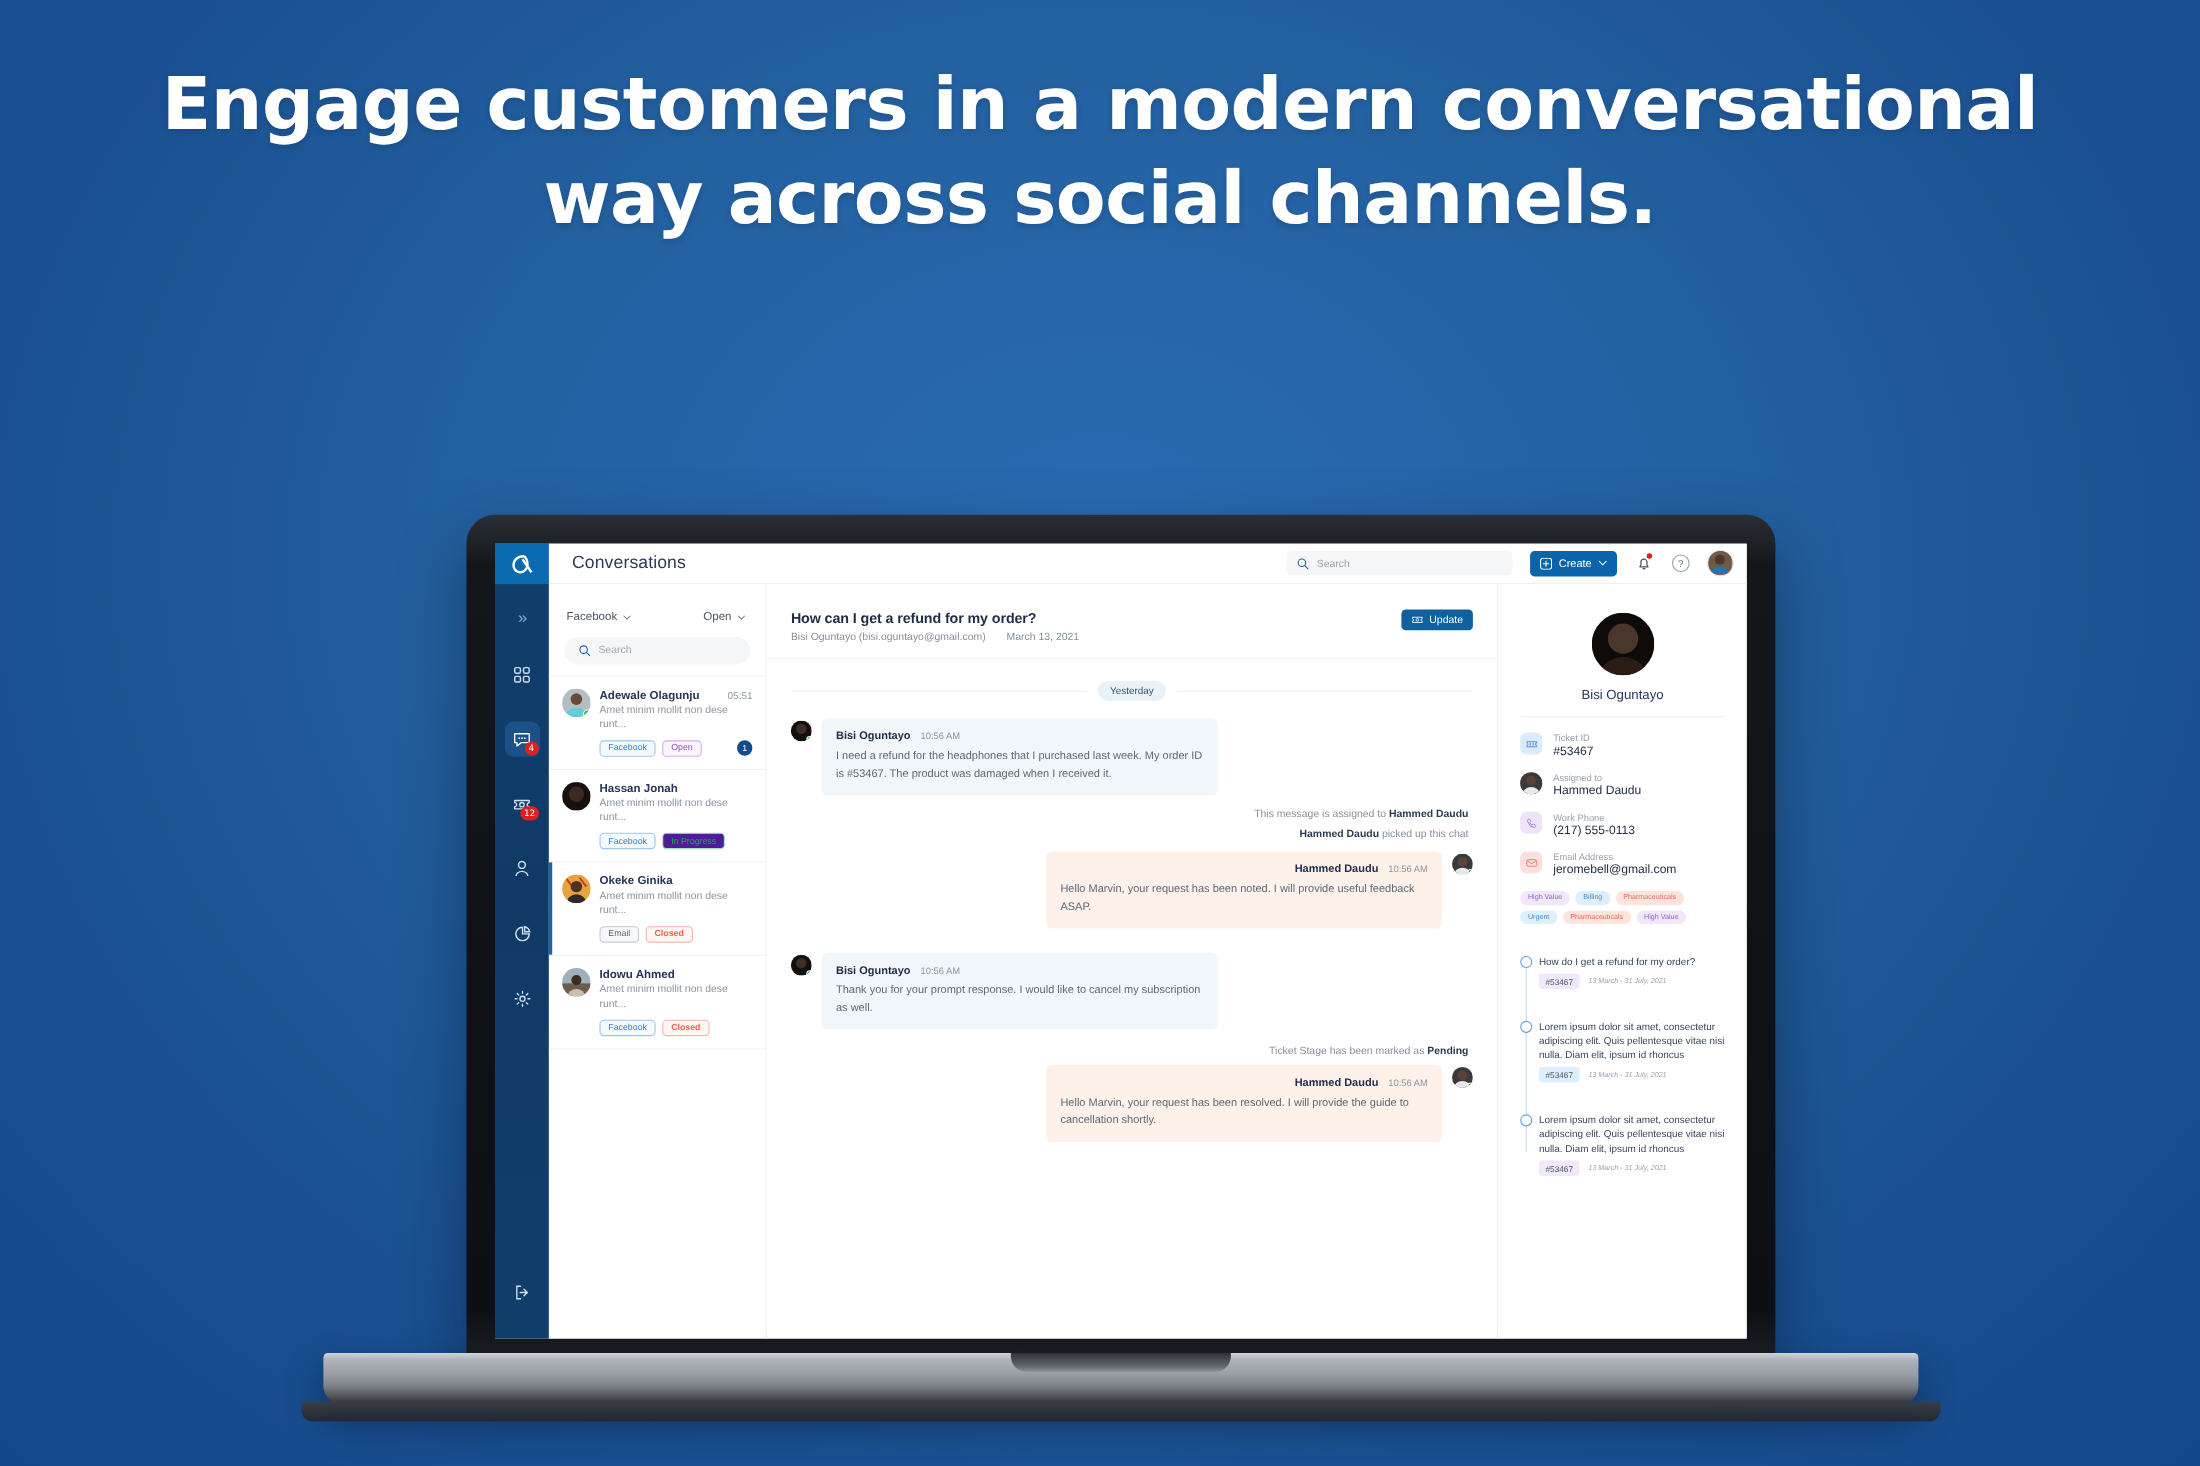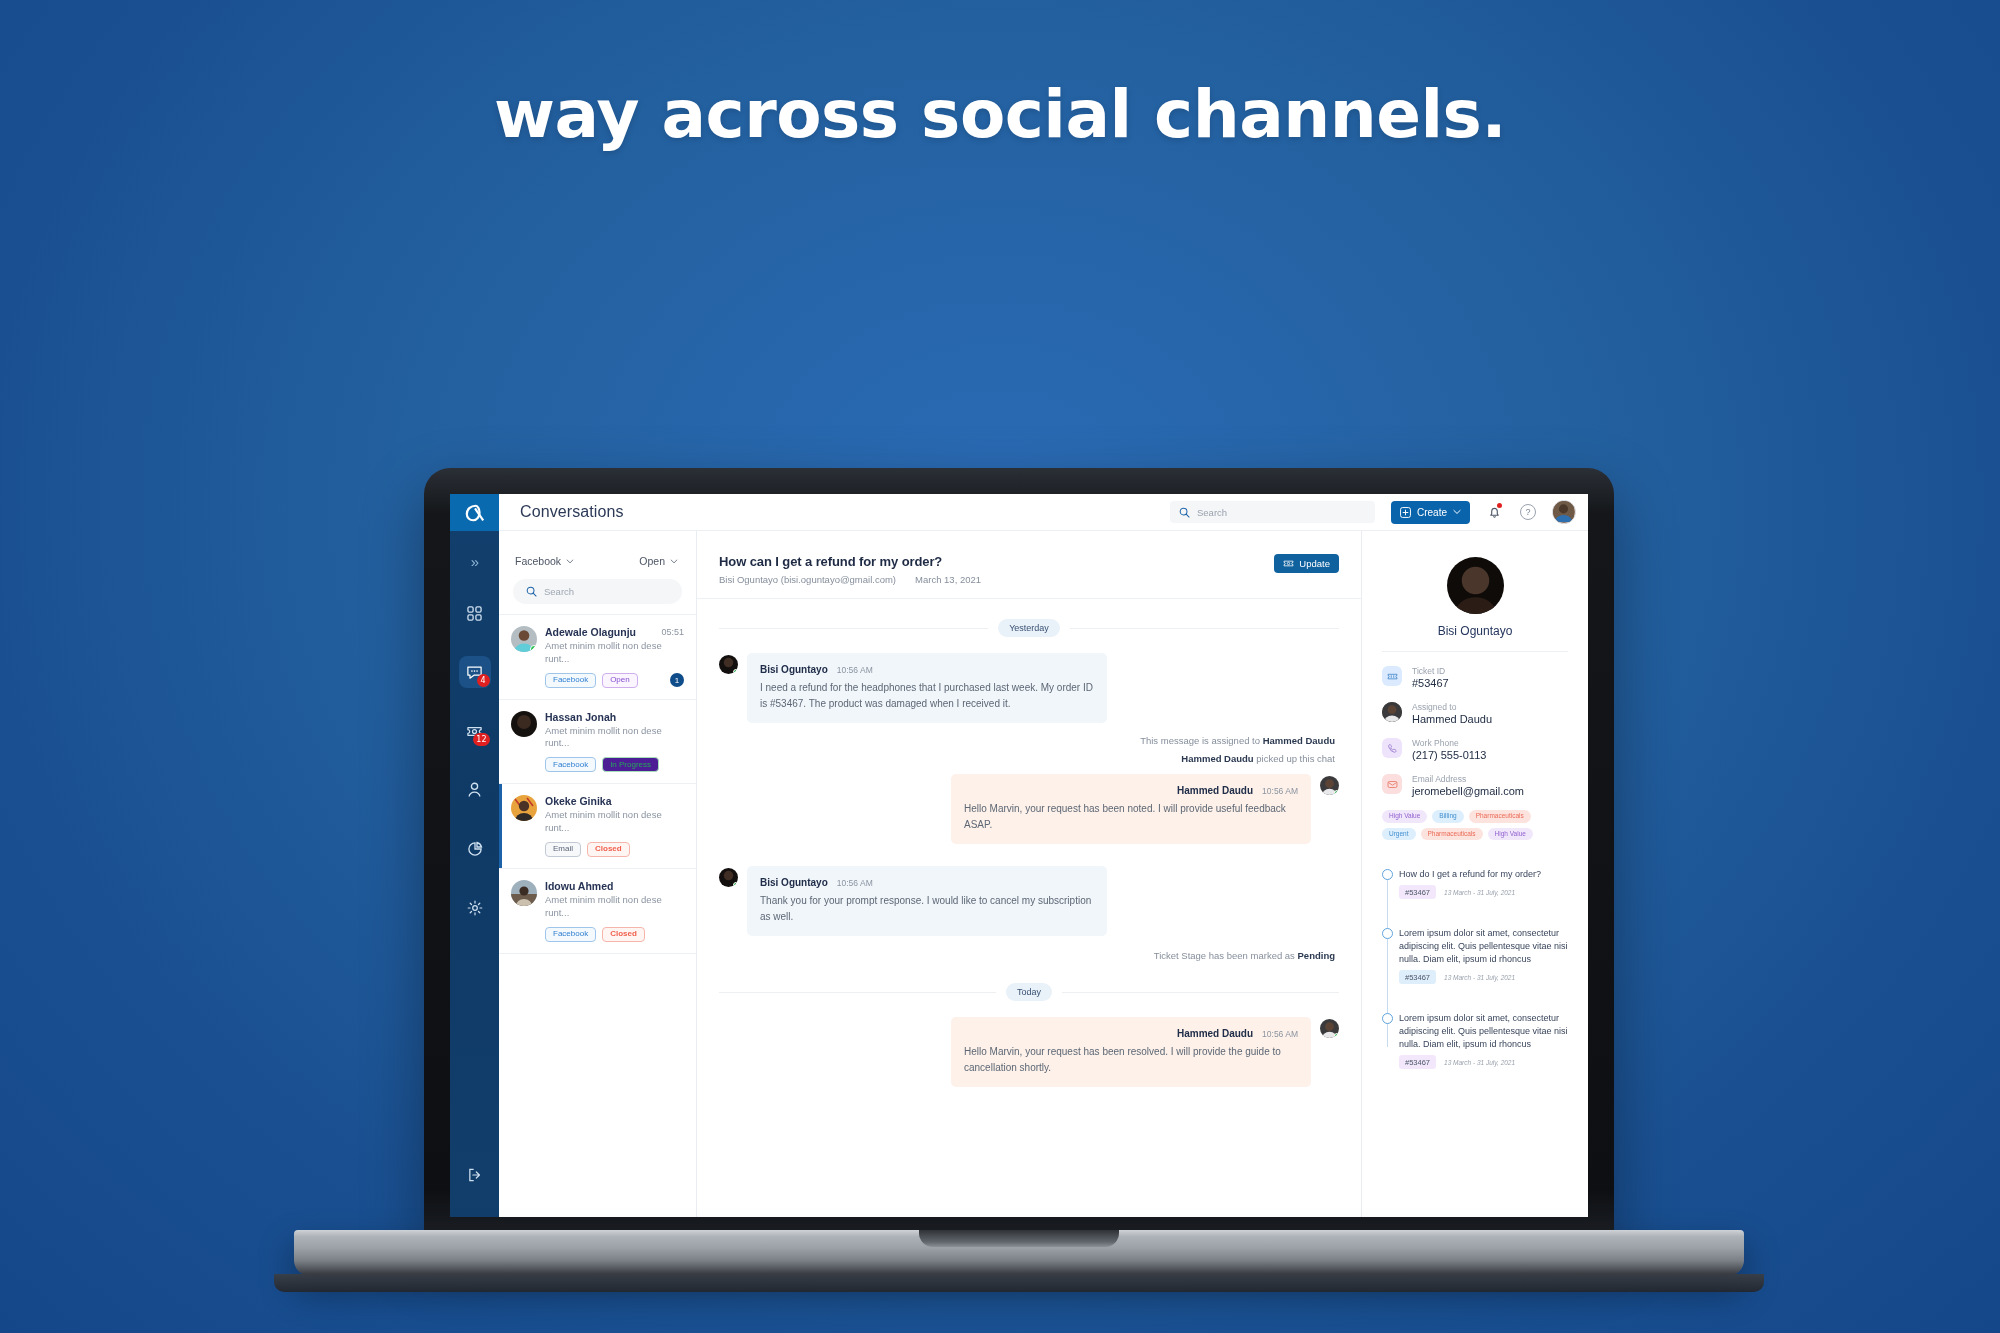--- a/index.html
+++ b/index.html
@@ -436,20 +436,21 @@
   .tl-date { font-size: 6.5px; color: #9aa2ae; font-style: italic; }
 
   svg { display: block; }
 </style>
 </head>
 <body>
 
 <div id="stage">
 
   <div class="headline">
+    <span>Engage customers in a modern conversational</span>
     <span class="l2">way across social channels.</span>
   </div>
 
   <div id="laptop">
     <div class="lid">
       <div class="screen">
 
         <div class="app">
 
           <div class="rail">
@@ -763,25 +764,20 @@
                         <span class="b-time">10:56 AM</span>
                       </div>
                       <div class="b-text">Thank you for your prompt response. I would like to cancel my subscription as well.</div>
                     </div>
                   </div>
 
                   <div class="sys" style="margin-top:14px;">
                     <span>Ticket Stage has been marked as </span><b>Pending</b><span></span>
                   </div>
 
-                  <div class="daysep" style="margin-top:22px;">
-                    <div class="ln"></div>
-                    <div class="pill">Today</div>
-                    <div class="ln"></div>
-                  </div>
 
                   <div class="msg right">
                     <div class="bubble out">
                       <div class="b-head">
                         <span class="b-name">Hammed Daudu</span>
                         <span class="b-time">10:56 AM</span>
                       </div>
                       <div class="b-text">Hello Marvin, your request has been resolved. I will provide the guide to cancellation shortly.</div>
                     </div>
                     <div class="msg-av">

